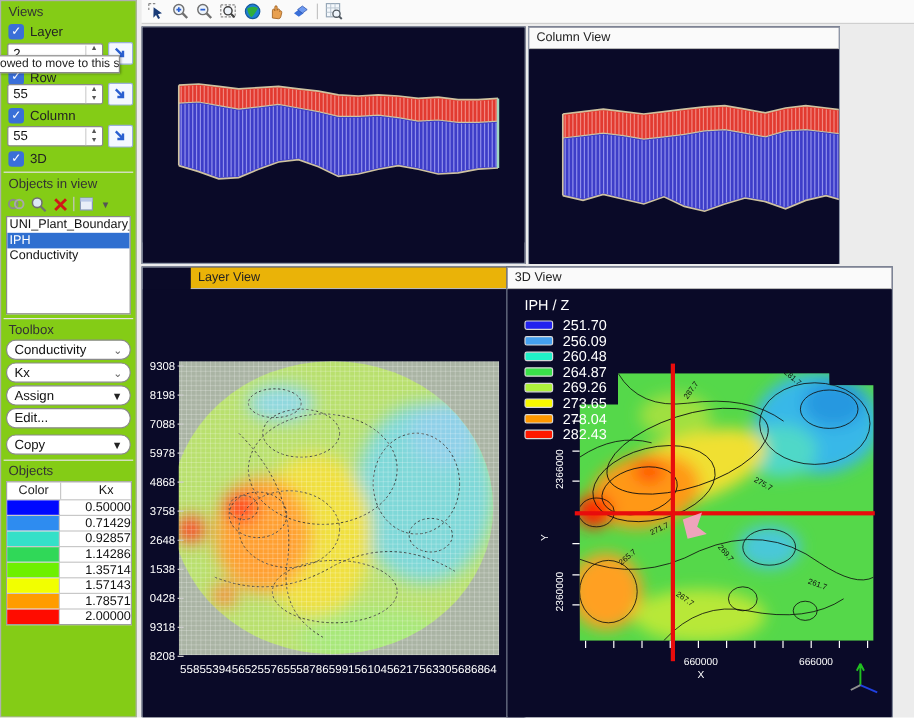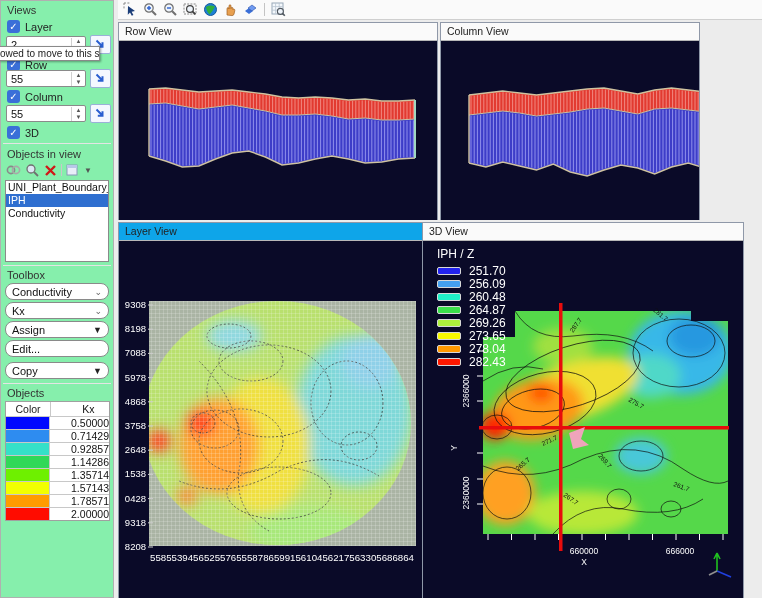--- a/index.html
+++ b/index.html
@@ -1,18 +1,18 @@
 <!DOCTYPE html>
 <html><head>
 <meta charset="utf-8">
 <style>
   html,body{margin:0;padding:0;background:#fff;font-family:"Liberation Sans",sans-serif;font-size:11px;}
   #app{position:relative;width:762px;height:598px;background:#ececec;overflow:hidden;}
   
-  #sidebar{position:absolute;left:0;top:0;width:114px;height:598px;background:#86efac;border:1px solid #b0b0b0;box-sizing:border-box;}
+  #sidebar{position:absolute;left:0;top:0;width:114px;height:598px;background:#84cc16;border:1px solid #b0b0b0;box-sizing:border-box;}
   .grp-label{position:absolute;left:6px;color:#333;font-size:11px;}
   .sep{position:absolute;left:2px;right:2px;height:1px;background:#e4e4e4;}
   .chk-row{position:absolute;left:6px;display:flex;align-items:center;gap:5px;height:15px;}
   .chk{width:13px;height:13px;background:#3a6fd8;border-radius:3px;display:flex;align-items:center;justify-content:center;color:#fff;font-size:10px;line-height:1;}
   .chk-label{color:#222;text-align:center;}
   .spin-row{position:absolute;left:5px;display:flex;gap:4px;align-items:center;}
   .spin{width:80px;height:17px;border:1px solid #8a8a8a;border-radius:2px;background:#fff;display:flex;align-items:center;box-sizing:border-box;}
   .spin-val{flex:1;padding-left:4px;color:#111;}
   .spin-btns{width:13px;display:flex;flex-direction:column;align-items:center;font-size:6px;color:#555;line-height:7px;border-left:1px solid #d0d0d0;}
   .jump-btn{width:19px;height:17px;border:1px solid #9ab0d8;border-radius:2px;background:#f4f8ff;display:flex;align-items:center;justify-content:center;padding:0;}
@@ -31,21 +31,21 @@
   .lg-c1{width:45px;border-right:1px solid #c8c8c8;box-sizing:border-box;}
   .lg-c2{flex:1;padding-left:4px;font-size:10.5px;color:#111;line-height:13px;}
   .lg-hdr .lg-c1,.lg-hdr .lg-c2{text-align:center;padding-left:0;line-height:14px;}
   
   #main{position:absolute;left:118px;top:0;width:644px;height:598px;background:#ececec;}
   #main-toolbar{position:absolute;left:0;top:0;width:644px;height:20px;background:#fafafa;border-bottom:1px solid #cfcfcf;display:flex;align-items:center;gap:3px;padding-left:4px;box-sizing:border-box;}
   #main-toolbar .ti{width:17px;height:17px;display:flex;align-items:center;justify-content:center;}
   #main-toolbar .tsep{width:1px;height:13px;background:#c4c4c4;margin:0 2px;}
   .panel{position:absolute;border:1px solid #8f98a8;box-sizing:border-box;background:#0a0a28;}
   .panel-hdr{height:17px;background:#fafafa;border-bottom:1px solid #b8b8b8;color:#222;font-size:10.5px;line-height:17px;padding-left:6px;}
-  .panel-hdr.active{background:#0ea5e9;}
+  .panel-hdr.active{background:#eab308;margin-left:40px;}
   .canvas{position:relative;width:100%;background:#0a0a28;overflow:hidden;}
   svg{display:block;}
   .v3d-legend{position:absolute;left:14px;top:6px;color:#fff;}
   .v3d-legend .t{font-size:12px;margin-bottom:3px;}
   .v3d-row{display:flex;align-items:center;gap:8px;height:13px;}
   .v3d-sw{width:24px;height:8px;border:1px solid #d8d8d8;border-radius:2px;box-sizing:border-box;}
   .v3d-val{font-size:12px;}
 </style>
 </head>
 <body>
@@ -266,21 +266,20 @@
           <svg width="15" height="15" viewBox="0 0 15 15">
             <rect x="1" y="1" width="11" height="11" fill="#f4f8fc" stroke="#98a8b8"></rect>
             <path d="M1 4.6 H12 M1 8.2 H12 M4.6 1 V12 M8.2 1 V12" stroke="#b8c4d0" stroke-width=".8"></path>
             <circle cx="9.4" cy="9.4" r="3" fill="#eef4fb" stroke="#505860" stroke-width="1.1"></circle>
             <line x1="11.4" y1="11.4" x2="13.8" y2="13.8" stroke="#505860" stroke-width="1.6"></line>
           </svg>
         </span>
     </div>
 
     <div class="panel" style="left:0;top:22px;width:320px;height:198px">
-      <div class="panel-hdr">Row View</div>
       <div class="canvas" style="height:179px">
         <svg id="row-svg" width="318" height="179" viewBox="0 0 318 179">
             <polygon points="30,48 46.625,47 63.25,49 79.875,51 96.5,50 113.125,49 129.75,51 146.375,53 163,56 179.625,57 196.25,56 212.875,57 229.5,59 246.125,58 262.75,60 279.375,60 296,59 296,78 279.375,79 262.75,79 246.125,77 229.5,78 212.875,75 196.25,73 179.625,74 163,74 146.375,70 129.75,67 113.125,64 96.5,66 79.875,68 63.25,65 46.625,62 30,63" fill="#e23a30"></polygon>
             <polygon points="30,63 46.625,62 63.25,65 79.875,68 96.5,66 113.125,64 129.75,67 146.375,70 163,74 179.625,74 196.25,73 212.875,75 229.5,78 246.125,77 262.75,79 279.375,79 296,78 296,117 279.375,118 262.75,121 246.125,122 229.5,118 212.875,115 196.25,118 179.625,122 163,124 146.375,116 129.75,110 113.125,112 96.5,118 79.875,125 63.25,126 46.625,120 30,115" fill="#3d3dc8"></polygon>
             <line x1="32" y1="49.079699248120306" x2="32" y2="62.4796992481203" stroke="rgba(255,200,195,.55)" stroke-width="1"></line>
             <line x1="32" y1="64.07969924812029" x2="32" y2="114.4015037593985" stroke="rgba(165,165,245,.8)" stroke-width="1"></line>
             <line x1="35.2" y1="48.88721804511279" x2="35.2" y2="62.28721804511279" stroke="rgba(255,200,195,.55)" stroke-width="1"></line>
             <line x1="35.2" y1="63.88721804511279" x2="35.2" y2="115.3639097744361" stroke="rgba(165,165,245,.8)" stroke-width="1"></line>
             <line x1="38.400000000000006" y1="48.694736842105264" x2="38.400000000000006" y2="62.09473684210527" stroke="rgba(255,200,195,.55)" stroke-width="1"></line>
             <line x1="38.400000000000006" y1="63.69473684210527" x2="38.400000000000006" y2="116.32631578947368" stroke="rgba(165,165,245,.8)" stroke-width="1"></line>

